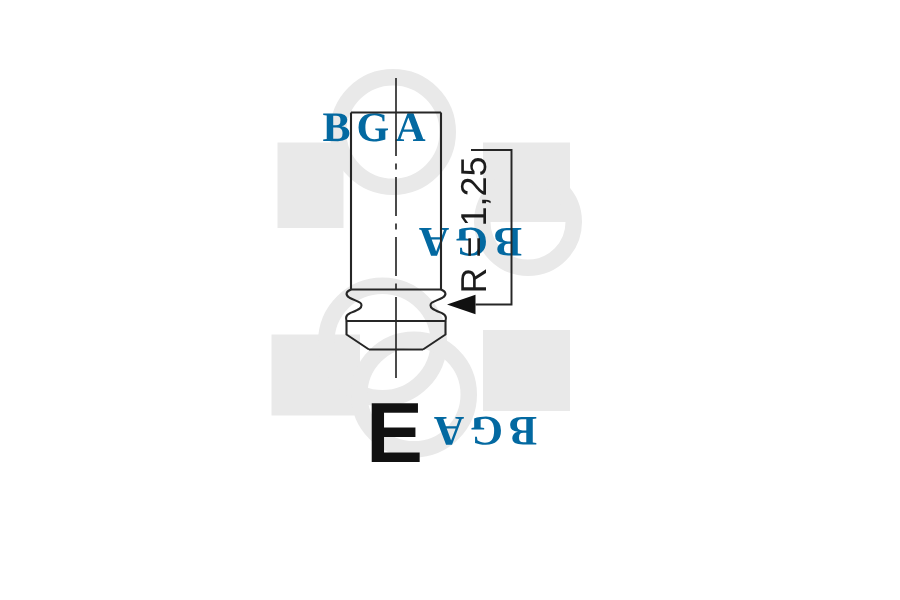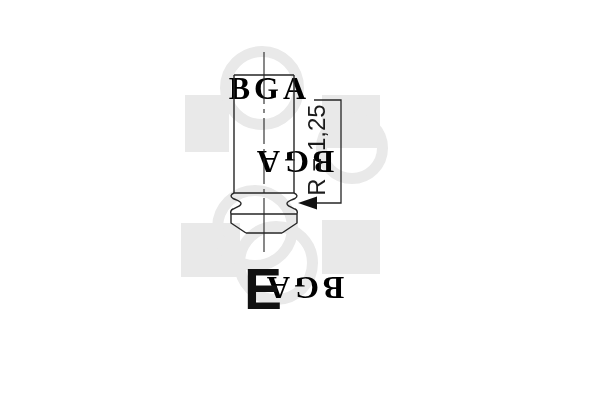--- a/index.html
+++ b/index.html
@@ -8,26 +8,26 @@
     width:600px;height:400px;
     background:#ffffff;
     overflow:hidden;
     font-family:"Liberation Sans", sans-serif;
   }
   
   .wm{position:absolute;pointer-events:none;}
   .wm-square{background:#e9e9e9;}
   .wm-ring{border:11px solid #e9e9e9;border-radius:50%;box-sizing:border-box;}
   .wm-text{
-    color:#000000;
+    color:#0369a1;
     font-family:"Liberation Serif", serif;
     font-weight:bold;
-    font-size:32px;
+    font-size:28px;
     letter-spacing:4px;
-    text-align:right;
+    text-align:left;
     line-height:1;
     white-space:nowrap;
   }
   .wm-text.flipped{transform:rotate(180deg);}
   
   #valve-svg{position:absolute;left:0;top:0;}
   .outline{fill:none;stroke:#262626;stroke-width:1.4;stroke-linejoin:round;}
   .cline{fill:none;stroke:#262626;stroke-width:1.1;}
   .cline-dash{fill:none;stroke:#262626;stroke-width:1.1;stroke-dasharray:26 5 4 5;}
   .leader{fill:none;stroke:#262626;stroke-width:1.3;}

